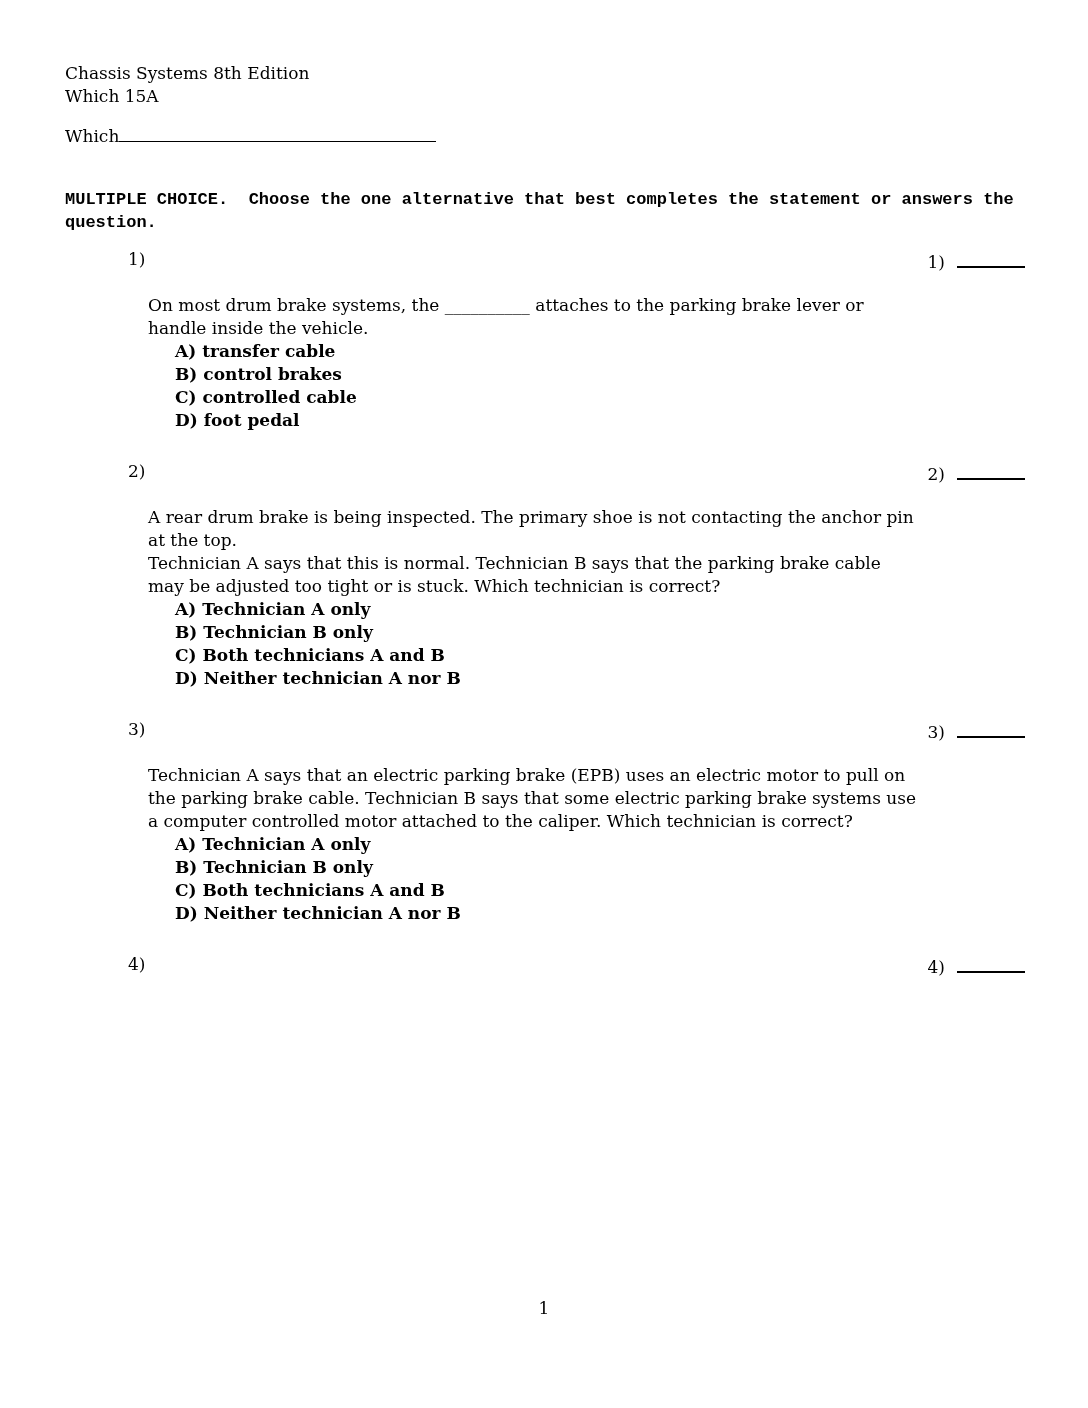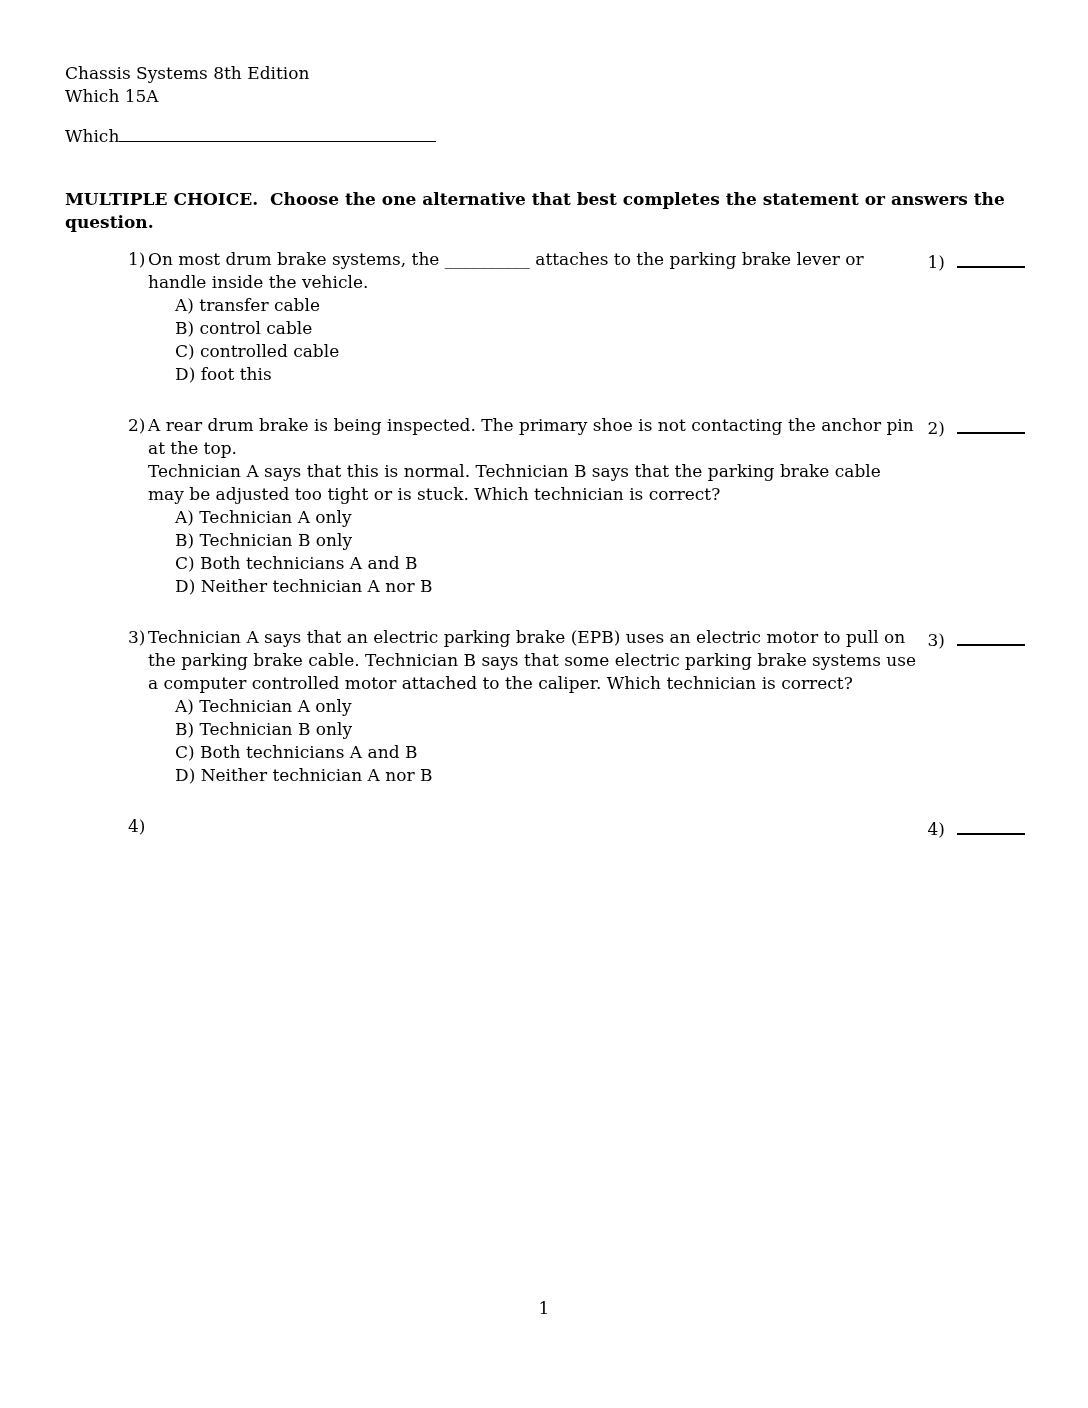--- a/index.html
+++ b/index.html
@@ -29,20 +29,21 @@
     display: inline-block;
     width: 317px;
     height: 1.1em;
     border-bottom: 1.5px solid #000;
     vertical-align: baseline;
   }
   .instructions {
     margin-top: 40px;
     font-weight: bold;
     white-space: pre-wrap;
+    font-family: Liberation Mono, monospace;
   }
   .questions {
     margin-top: 14px;
     margin-left: 63px;
   }
   .question {
     display: flex;
     justify-content: space-between;
     align-items: flex-start;
     margin-bottom: 28px;
@@ -53,23 +54,24 @@
   }
   .q-num {
     flex: 0 0 auto;
     width: 20px;
     text-align: left;
   }
   .q-content { flex: 1 1 auto; }
   .q-text {
     white-space: pre-wrap;
     max-width: 772px;
+    margin-top: 46px;
   }
   .q-options { padding-left: 27px; }
-  .q-option { white-space: nowrap; }
+  .q-option { white-space: nowrap; font-weight: bold; }
   .q-answer {
     flex: 0 0 auto;
     white-space: nowrap;
     margin-left: 10px;
   }
   .answer-blank {
     display: inline-block;
     width: 68px;
     height: 1.05em;
     border-bottom: 2px solid #000;
@@ -100,23 +102,23 @@
 
   <div class="questions">
 
     <div class="question">
       <div class="q-left">
         <span class="q-num">1)</span>
         <div class="q-content">
           <div class="q-text">On most drum brake systems, the __________ attaches to the parking brake lever or handle inside the vehicle.</div>
           <div class="q-options">
             <div class="q-option">A) transfer cable</div>
-            <div class="q-option">B) control cable</div>
+            <div class="q-option">B) control brakes</div>
             <div class="q-option">C) controlled cable</div>
-            <div class="q-option">D) foot this</div>
+            <div class="q-option">D) foot pedal</div>
           </div>
         </div>
       </div>
       <div class="q-answer">
         <span>1)</span><span class="answer-blank"></span>
       </div>
     </div>
 
     <div class="question">
       <div class="q-left">

